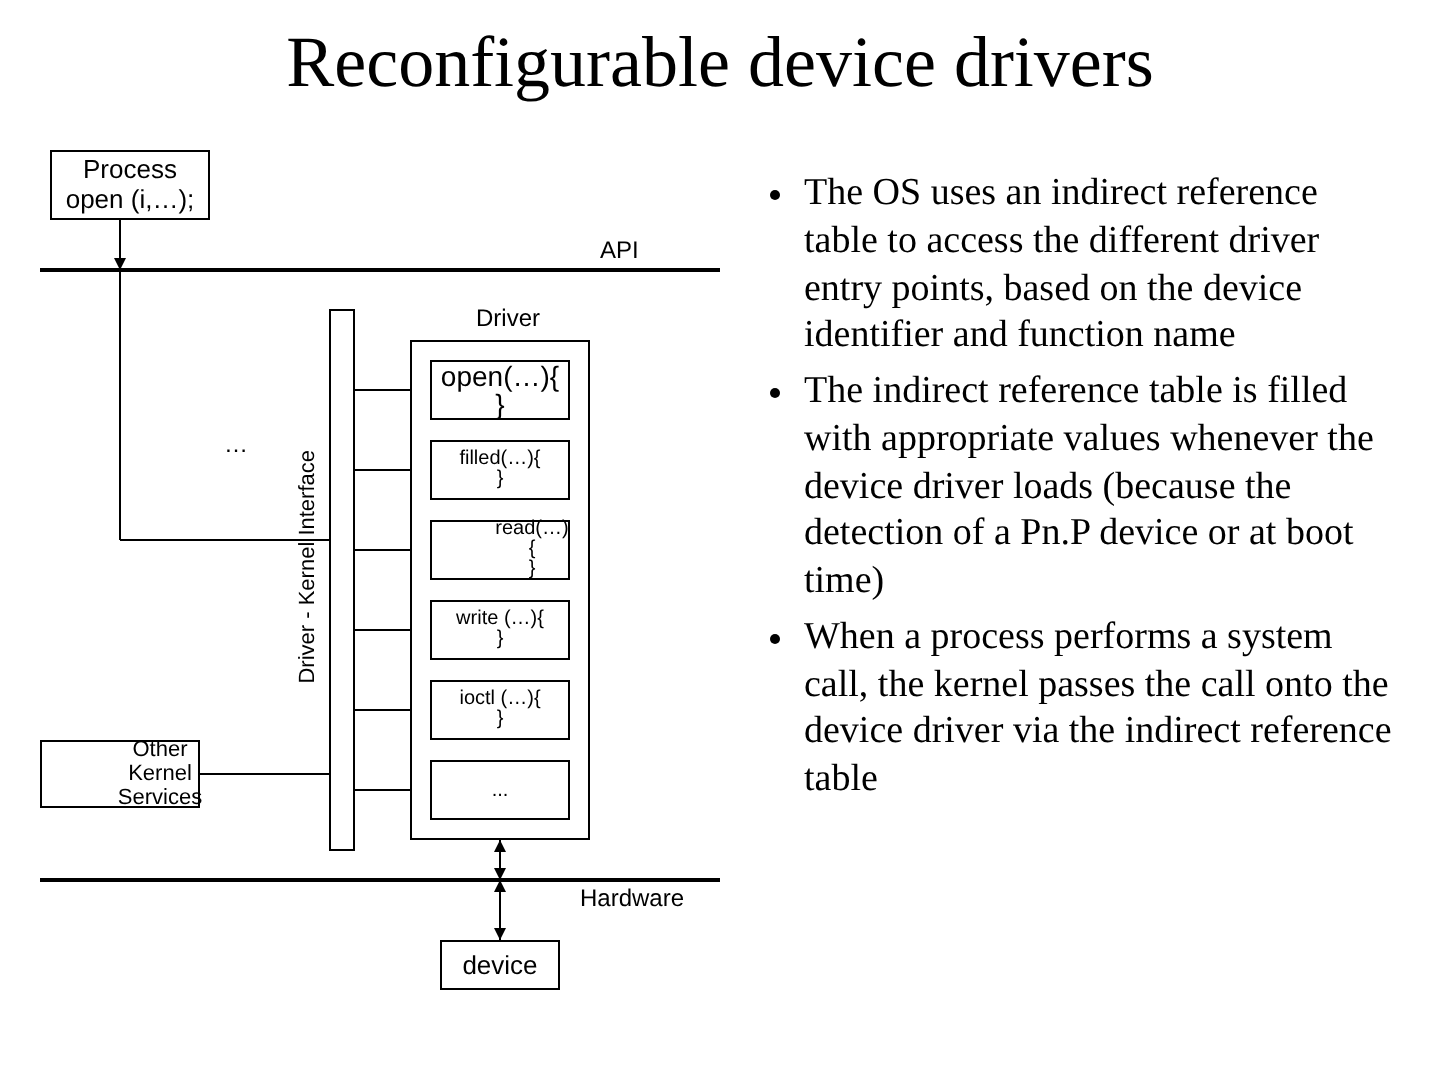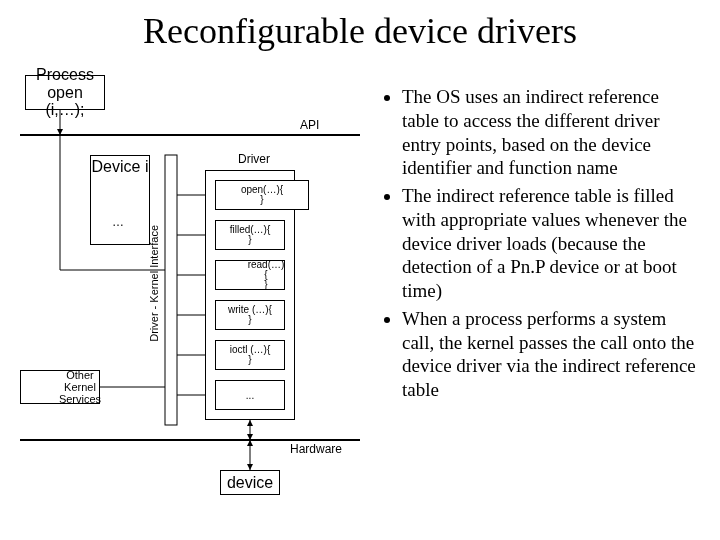--- a/index.html
+++ b/index.html
@@ -47,21 +47,21 @@
   }
   .bullets li {
     margin-bottom: 4px;
   }
   
   .dbox {
     position: absolute;
     border: 1px solid #000;
     background: #fff;
     font-family: Arial, sans-serif;
-    font-size: 16px;
+    font-size: 13px;
     text-align: center;
     display: flex;
     align-items: center;
     justify-content: center;
     box-sizing: border-box;
   }
   .dlabel {
     position: absolute;
     font-family: Arial, sans-serif;
     font-size: 12px;
@@ -116,30 +116,27 @@
       <line x1="230" y1="360" x2="230" y2="390" stroke="#000"></line>
       <polygon points="227,384 233,384 230,390" fill="#000"></polygon>
       <polygon points="227,366 233,366 230,360" fill="#000"></polygon>
     </svg>
 
     <div class="dbox" style="left:5px; top:-5px; width:80px; height:35px; white-space:pre-line; line-height:1.1;">Process
 open (i,…);</div>
 
     <div class="dlabel" style="left:280px; top:38px;">API</div>
 
-    <div class="dbox" style="left:70px; top:75px; width:60px; height:90px; align-items:flex-start; padding-top:2px;">
-      <span>Device i</span>
-    </div>
     <div class="dlabel" style="left:92px; top:135px;">…</div>
 
     <div class="dlabel" style="left:218px; top:72px;">Driver</div>
 
     <div class="dbox" style="left:185px; top:90px; width:90px; height:250px; border-width:1px;"></div>
 
-    <div class="dbox" style="left:195px; top:100px; width:94px; height:30px; white-space:pre-line; font-size:10px; line-height:1;">open(…){
+    <div class="dbox" style="left:195px; top:100px; width:70px; height:30px; white-space:pre-line; font-size:14px; line-height:1;">open(…){
 }</div>
     <div class="dbox" style="left:195px; top:140px; width:70px; height:30px; white-space:pre-line; font-size:10px; line-height:1;">filled(…){
 }</div>
     <div class="dbox" style="left:195px; top:180px; width:70px; height:30px; white-space:pre-line; font-size:10px; line-height:1;padding-left:32px;">read(…){
 }</div>
     <div class="dbox" style="left:195px; top:220px; width:70px; height:30px; white-space:pre-line; font-size:10px; line-height:1;">write (…){
 }</div>
     <div class="dbox" style="left:195px; top:260px; width:70px; height:30px; white-space:pre-line; font-size:10px; line-height:1;">ioctl (…){
 }</div>
     <div class="dbox" style="left:195px; top:300px; width:70px; height:30px; font-size:10px;">...</div>

